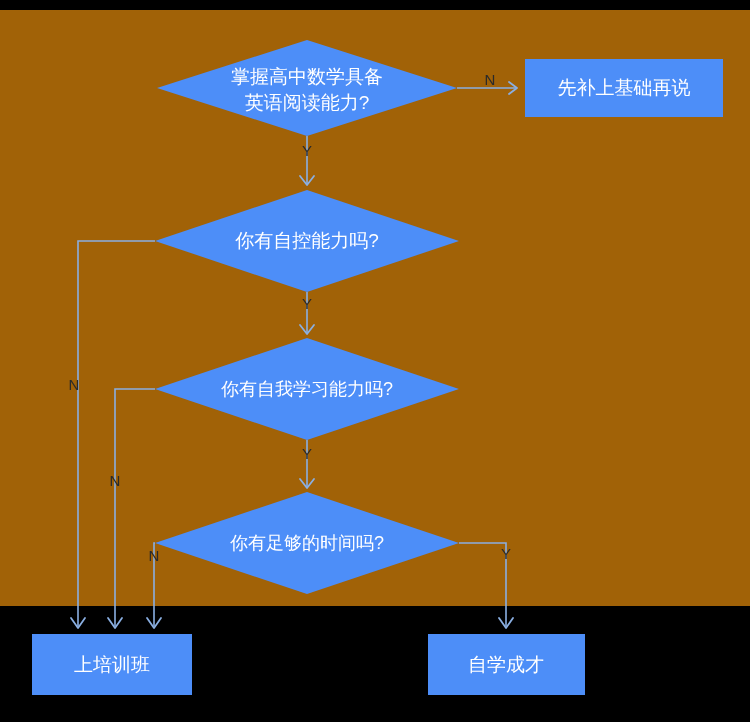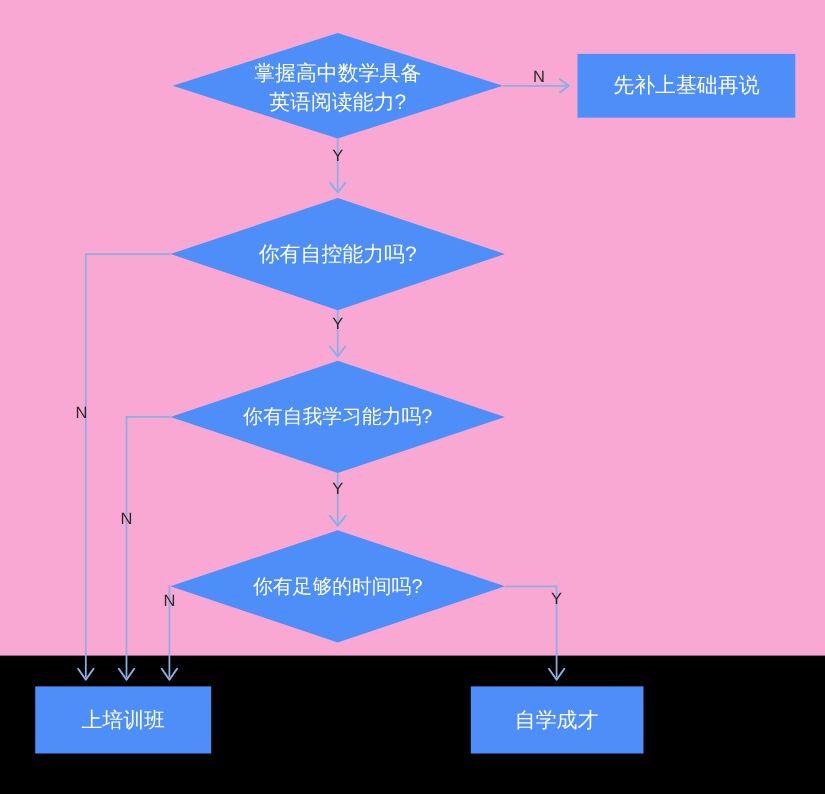--- a/index.html
+++ b/index.html
@@ -10,21 +10,22 @@
   body {
     width: 750px;
     height: 722px;
     overflow: hidden;
     font-family: "Liberation Sans", "DejaVu Sans", sans-serif;
   }
   #flowchart-root {
     position: relative;
     width: 750px;
     height: 596px;
-    background: #f9a8d4;
+    background: #a16207;
+    margin-top: 10px;
   }
   svg#flow-svg {
     position: absolute;
     top: 0;
     left: 0;
     width: 750px;
     height: 722px;
     display: block;
   }
   .node-shape {

